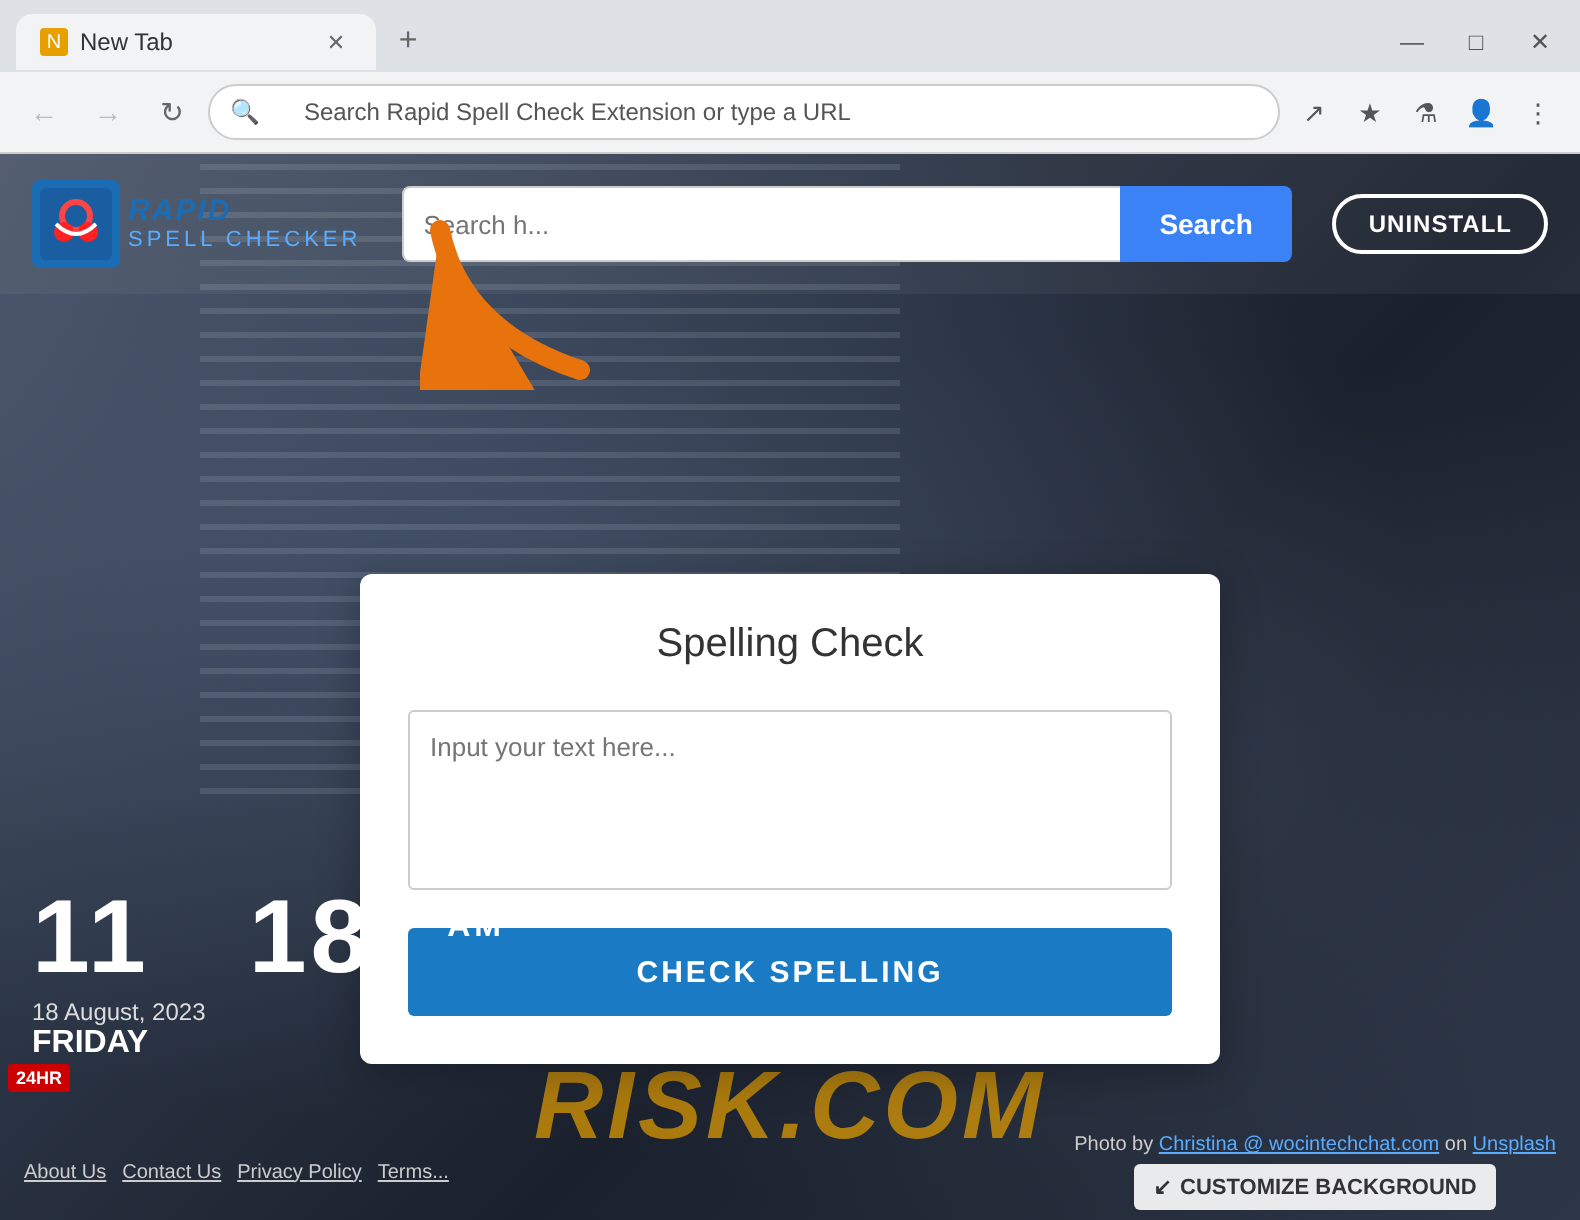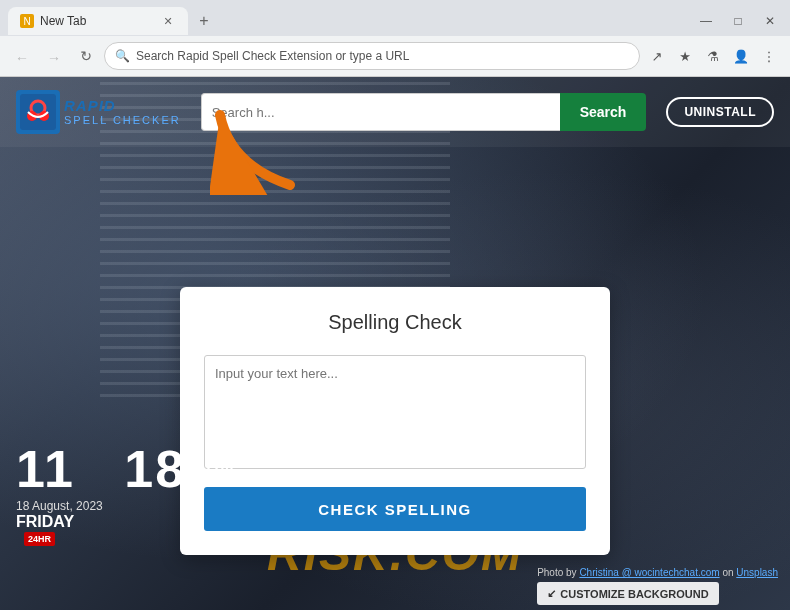--- a/index.html
+++ b/index.html
@@ -89,21 +89,21 @@
       border: 1px solid #ccc;
       border-radius: 14px;
       display: flex;
       align-items: center;
       padding: 0 10px;
       gap: 6px;
       font-size: 12px;
       color: #333;
     }
     .address-icon { font-size: 12px; color: #666; }
-    .address-text { flex: 1; color: #555; }
+    .address-text { flex: 1; color: #555; margin-left: 16px; }
     .nav-right-icons {
       display: flex; gap: 2px; align-items: center;
     }
     .nav-icon-btn {
       width: 26px; height: 26px;
       display: flex; align-items: center; justify-content: center;
       border-radius: 50%;
       font-size: 13px;
       color: #555;
       cursor: pointer;
@@ -197,21 +197,21 @@
       padding: 0 10px;
     }
     .search-input-field {
       border: none;
       outline: none;
       width: 100%;
       font-size: 13px;
       color: #333;
     }
     .search-btn {
-      background: #15803d;
+      background: #3b82f6;
       color: white;
       border: none;
       border-radius: 0 4px 4px 0;
       height: 38px;
       padding: 0 20px;
       font-size: 14px;
       font-weight: bold;
       cursor: pointer;
     }
 
@@ -246,21 +246,21 @@
       color: #333;
       margin-bottom: 21px;
       font-weight: 400;
     }
     .text-area-wrapper {
       width: 100%;
       margin-bottom: 14px;
     }
     .spell-textarea {
       width: 100%;
-      height: 114px;
+      height: 90px;
       border: 1px solid #ccc;
       border-radius: 3px;
       padding: 10px;
       font-size: 13px;
       color: #999;
       resize: none;
       outline: none;
       font-family: Arial, sans-serif;
     }
     .check-spell-btn {
@@ -287,21 +287,21 @@
     }
     .time-main {
       font-size: 52px;
       font-weight: 900;
       line-height: 1;
       letter-spacing: 2px;
     }
     .time-ampm {
       font-size: 16px;
       vertical-align: super;
-      margin-left: 4px;
+      margin-left: 21px;
     }
     .date-display {
       font-size: 12px;
       color: #ddd;
       margin-top: 4px;
     }
     .day-display {
       font-size: 16px;
       font-weight: bold;
       color: white;
@@ -341,21 +341,21 @@
     .bottom-link {
       font-size: 10px;
       color: #ccc;
       text-decoration: underline;
       cursor: pointer;
     }
     .bottom-right {
       margin-left: auto;
       display: flex;
       flex-direction: column;
-      align-items: flex-start;
+      align-items: center;
       gap: 4px;
     }
     .photo-credit {
       font-size: 10px;
       color: #ccc;
     }
     .customize-btn {
       background: rgba(255,255,255,0.9);
       color: #333;
       border: none;
@@ -364,21 +364,21 @@
       font-size: 11px;
       font-weight: bold;
       cursor: pointer;
       display: flex; align-items: center; gap: 4px;
     }
 
     
     .badge-24hr {
       position: absolute;
       bottom: 65px;
-      left: 24px;
+      left: 4px;
       background: #cc0000;
       color: white;
       font-size: 9px;
       font-weight: bold;
       padding: 2px 4px;
       border-radius: 2px;
       z-index: 10;
     }
 
     
@@ -485,20 +485,28 @@
     </div>
     <div class="date-display">18 August, 2023</div>
     <div class="day-display">FRIDAY</div>
   </div>
 
   <div class="badge-24hr">24HR</div>
 
   <div class="risk-watermark">RISK.COM</div>
 
   <div class="page-bottom-bar">
+    <div class="bottom-left">
+      <div class="bottom-links">
+        <span class="bottom-link">About Us</span>
+        <span class="bottom-link">Contact Us</span>
+        <span class="bottom-link">Privacy Policy</span>
+        <span class="bottom-link">Terms...</span>
+      </div>
+    </div>
     <div class="bottom-right">
       <div class="photo-credit">
         <span>Photo by </span>
         <span style="color:#5aacff; text-decoration:underline; cursor:pointer;">Christina @ wocintechchat.com</span>
         <span> on </span>
         <span style="color:#5aacff; text-decoration:underline; cursor:pointer;">Unsplash</span>
       </div>
       <button class="customize-btn">
         <span>↙</span>
         <span>CUSTOMIZE BACKGROUND</span>

